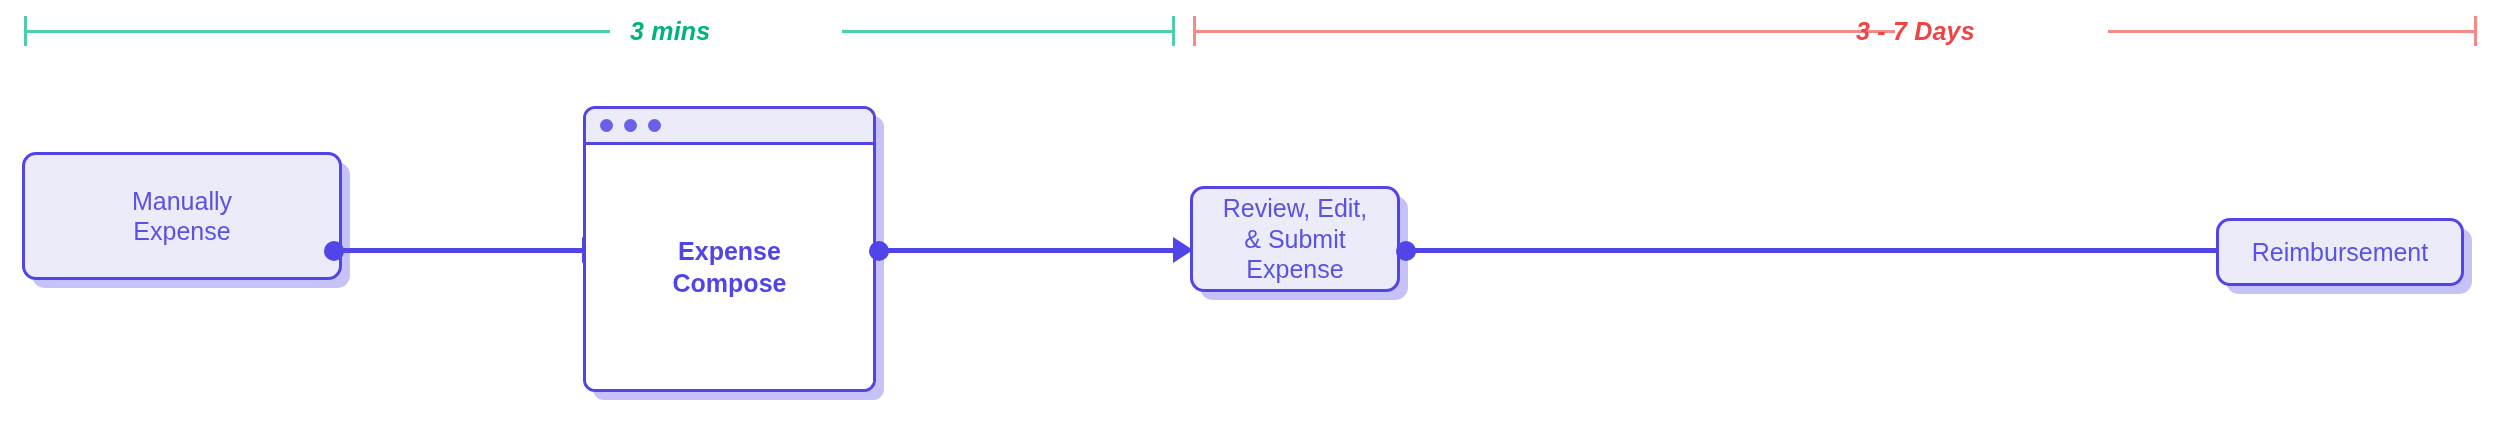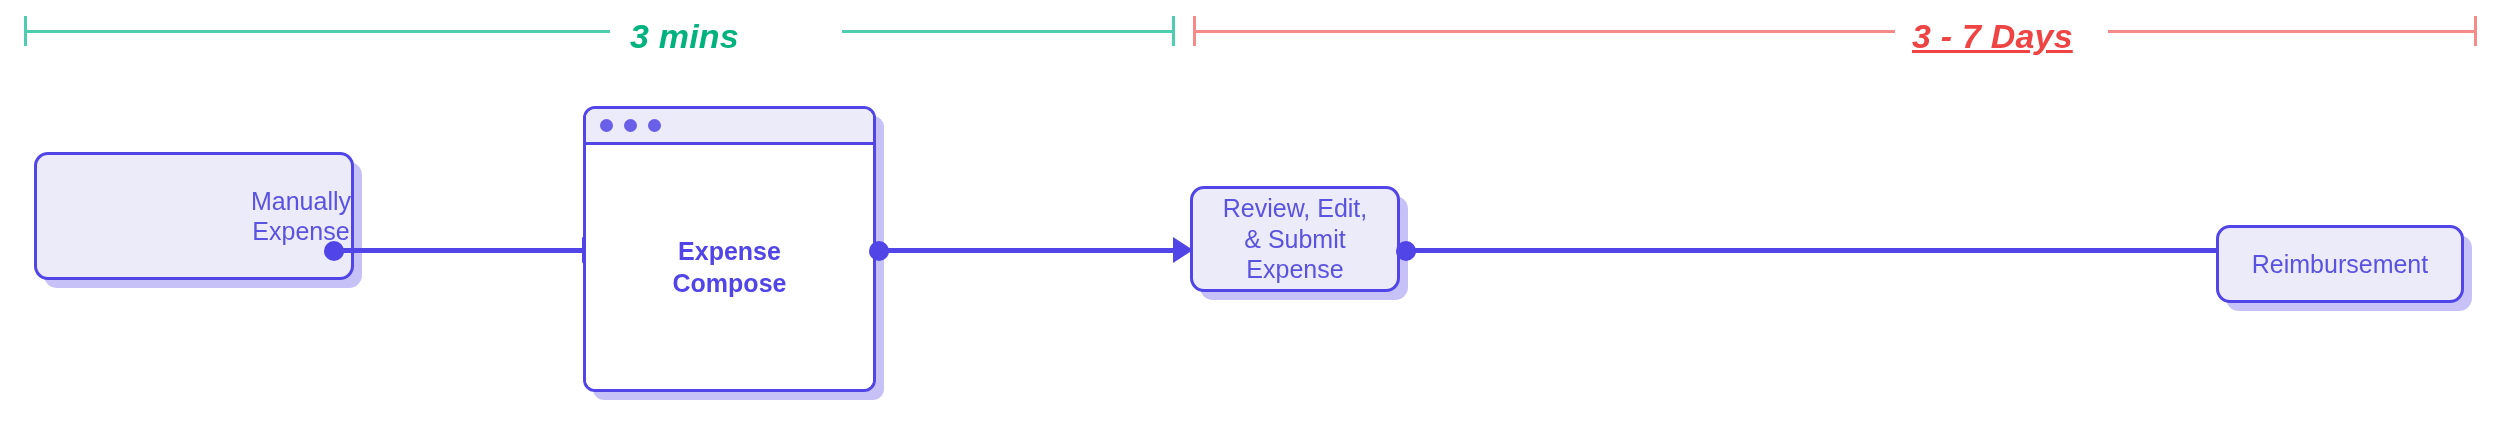--- a/index.html
+++ b/index.html
@@ -33,21 +33,21 @@
     top: 16px;
   }
   .tl-line {
     position: absolute;
     height: 3px;
     top: 30px;
   }
   .tl-label {
     position: absolute;
     top: 17px;
-    font-size: 34px;
+    font-size: 25px;
     font-weight: bold;
     font-style: italic;
     letter-spacing: 0.2px;
     white-space: nowrap;
   }
   .tl-green .tl-tick, .tl-green .tl-line { background: #4ecdaf; }
   .tl-green .tl-label { color: #00b37e; }
   .tl-red .tl-tick, .tl-red .tl-line { background: #f58a88; }
   .tl-red .tl-label { color: #ef4444; }
 
@@ -151,26 +151,26 @@
     <div class="tl-tick" style="left:24px;"></div>
     <div class="tl-line" style="left:26px; width:584px;"></div>
     <div class="tl-label" style="left:630px;">3 mins</div>
     <div class="tl-line" style="left:842px; width:330px;"></div>
     <div class="tl-tick" style="left:1172px;"></div>
   </div>
 
   <div class="timeline-track tl-red">
     <div class="tl-tick" style="left:1193px;"></div>
     <div class="tl-line" style="left:1195px; width:700px;"></div>
-    <div class="tl-label" style="left:1912px;text-decoration:underline;">3 - 7 Days</div>
+    <div class="tl-label" style="left:1856px;">3 - 7 Days</div>
     <div class="tl-line" style="left:2108px; width:369px;"></div>
     <div class="tl-tick" style="left:2474px;"></div>
   </div>
 
-  <div class="node" id="node-manually-expense" style="left:34px; top:152px; width:320px; height:128px;justify-content:flex-end;">
+  <div class="node" id="node-manually-expense" style="left:22px; top:152px; width:320px; height:128px;">
     <span class="node-label">Manually
 Expense</span>
   </div>
 
   <div class="conn" style="left:324px; top:248px; width:280px;">
     <div class="conn-dot" style="left:0px;"></div>
     <div class="conn-line" style="left:10px; width:250px;"></div>
     <div class="conn-arrow" style="left:258px;"></div>
   </div>
 
@@ -197,17 +197,17 @@
 &amp; Submit
 Expense</span>
   </div>
 
   <div class="conn" style="left:1396px; top:248px; width:990px;">
     <div class="conn-dot" style="left:0px;"></div>
     <div class="conn-line" style="left:10px; width:958px;"></div>
     <div class="conn-arrow" style="left:966px;"></div>
   </div>
 
-  <div class="node" id="node-reimbursement" style="left:2216px; top:218px; width:248px; height:78px;margin-top:7px;">
+  <div class="node" id="node-reimbursement" style="left:2216px; top:218px; width:248px; height:68px;">
     <span class="node-label">Reimbursement</span>
   </div>
 
 </div>
 
 </body></html>

